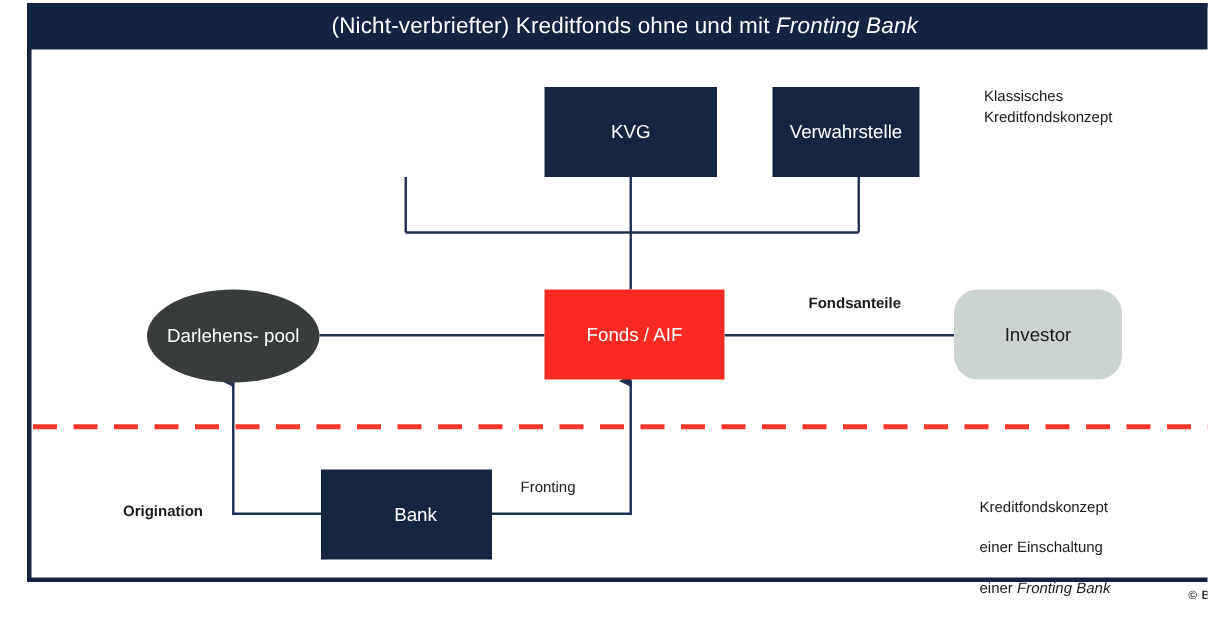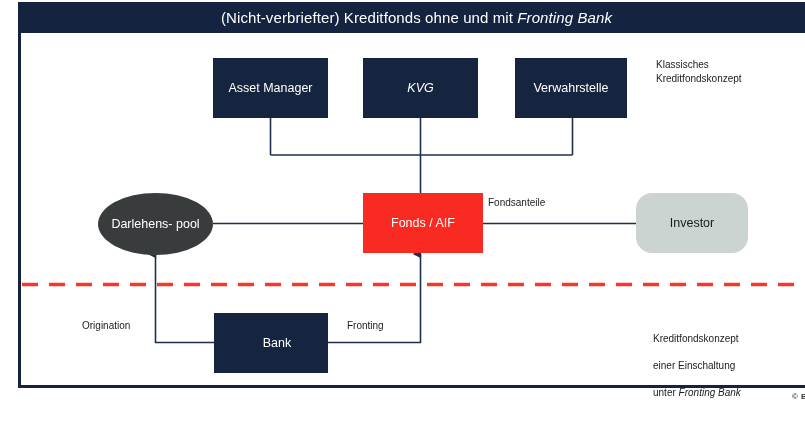--- a/index.html
+++ b/index.html
@@ -89,41 +89,41 @@
     font-size: 12.5px;
   }
   .node-ellipse {
     background: #383c3c;
     color: #ffffff;
     border-radius: 50%;
     font-size: 12.5px;
   }
 
   #box-asset-manager { left: 197px; top: 58px;  width: 115px; height: 60px; }
-  #box-kvg           { left: 347px; top: 58px;  width: 115px; height: 60px; font-style: italic; }
-  #box-verwahrstelle { left: 499px; top: 58px;  width: 112px; height: 60px; }
+  #box-kvg           { left: 347px; top: 58px;  width: 115px; height: 60px; }
+  #box-verwahrstelle { left: 499px; top: 58px;  width: 98px; height: 60px; }
   #box-fonds-aif     { left: 347px; top: 193px; width: 120px; height: 60px; }
   #box-investor      { left: 620px; top: 193px; width: 112px; height: 60px; border-radius: 16px; }
   #box-bank          { left: 198px; top: 313px; width: 114px; height: 60px; padding-left: 12px; }
   #ellipse-darlehenspool { left: 82px; top: 193px; width: 115px; height: 62px; }
 
   
   .label {
     position: absolute;
     color: #1b1b1b;
     font-size: 10px;
     line-height: 1.35;
     white-space: pre-line;
   }
   .label .it { font-style: italic; }
 
   #label-klassisches  { left: 640px; top: 58px;  width: 150px; }
   #label-fronting     { left: 637px; top: 318px; width: 158px; }
-  #label-fondsanteile { left: 472px; top: 196px; }
-  #label-origination  { left: 66px;  top: 319px; }
+  #label-fondsanteile { left: 523px; top: 196px; font-weight: bold; }
+  #label-origination  { left: 66px;  top: 335px; font-weight: bold; }
   #label-verkauf      { left: 331px; top: 319px; }
 
   
   #credit-mark {
     position: absolute;
     right: 5px;
     top: 392px;
     font-size: 8px;
     font-weight: bold;
     color: #3a3a3a;
@@ -162,23 +162,20 @@
 
     <path d="M467,223.5 L620,223.5" stroke="#1e3050" stroke-width="1.6" fill="none"></path>
 
     <path d="M198,342.5 L139.5,342.5 L139.5,254" stroke="#1e3050" stroke-width="1.6" fill="none" marker-end="url(#arrow-up)"></path>
 
     <path d="M312,342.5 L404.5,342.5 L404.5,254" stroke="#1e3050" stroke-width="1.6" fill="none" marker-end="url(#arrow-up)"></path>
 
     <path d="M6,284.5 L799,284.5" stroke="#f8372b" stroke-width="3.4" stroke-dasharray="16 11" fill="none"></path>
   </svg>
 
-  <div class="node node-navy" id="box-asset-manager">
-    <span>Asset Manager</span>
-  </div>
 
   <div class="node node-navy" id="box-kvg">
     <span>KVG</span>
   </div>
 
   <div class="node node-navy" id="box-verwahrstelle">
     <span>Verwahrstelle</span>
   </div>
 
   <div class="node node-red" id="box-fonds-aif">
@@ -203,18 +200,18 @@
 
   <div class="label" id="label-fondsanteile">Fondsanteile</div>
 
   <div class="label" id="label-origination">Origination</div>
 
   <div class="label" id="label-verkauf">Fronting</div>
 
   <div class="label" id="label-fronting">
     <span>Kreditfondskonzept</span><br>
     <span>einer Einschaltung</span><br>
-    <span>unter </span><span class="it">Fronting Bank</span>
+    <span>einer </span><span class="it">Fronting Bank</span>
   </div>
 
   <div id="credit-mark">© BAI</div>
 
 </div>
 
 </body></html>

